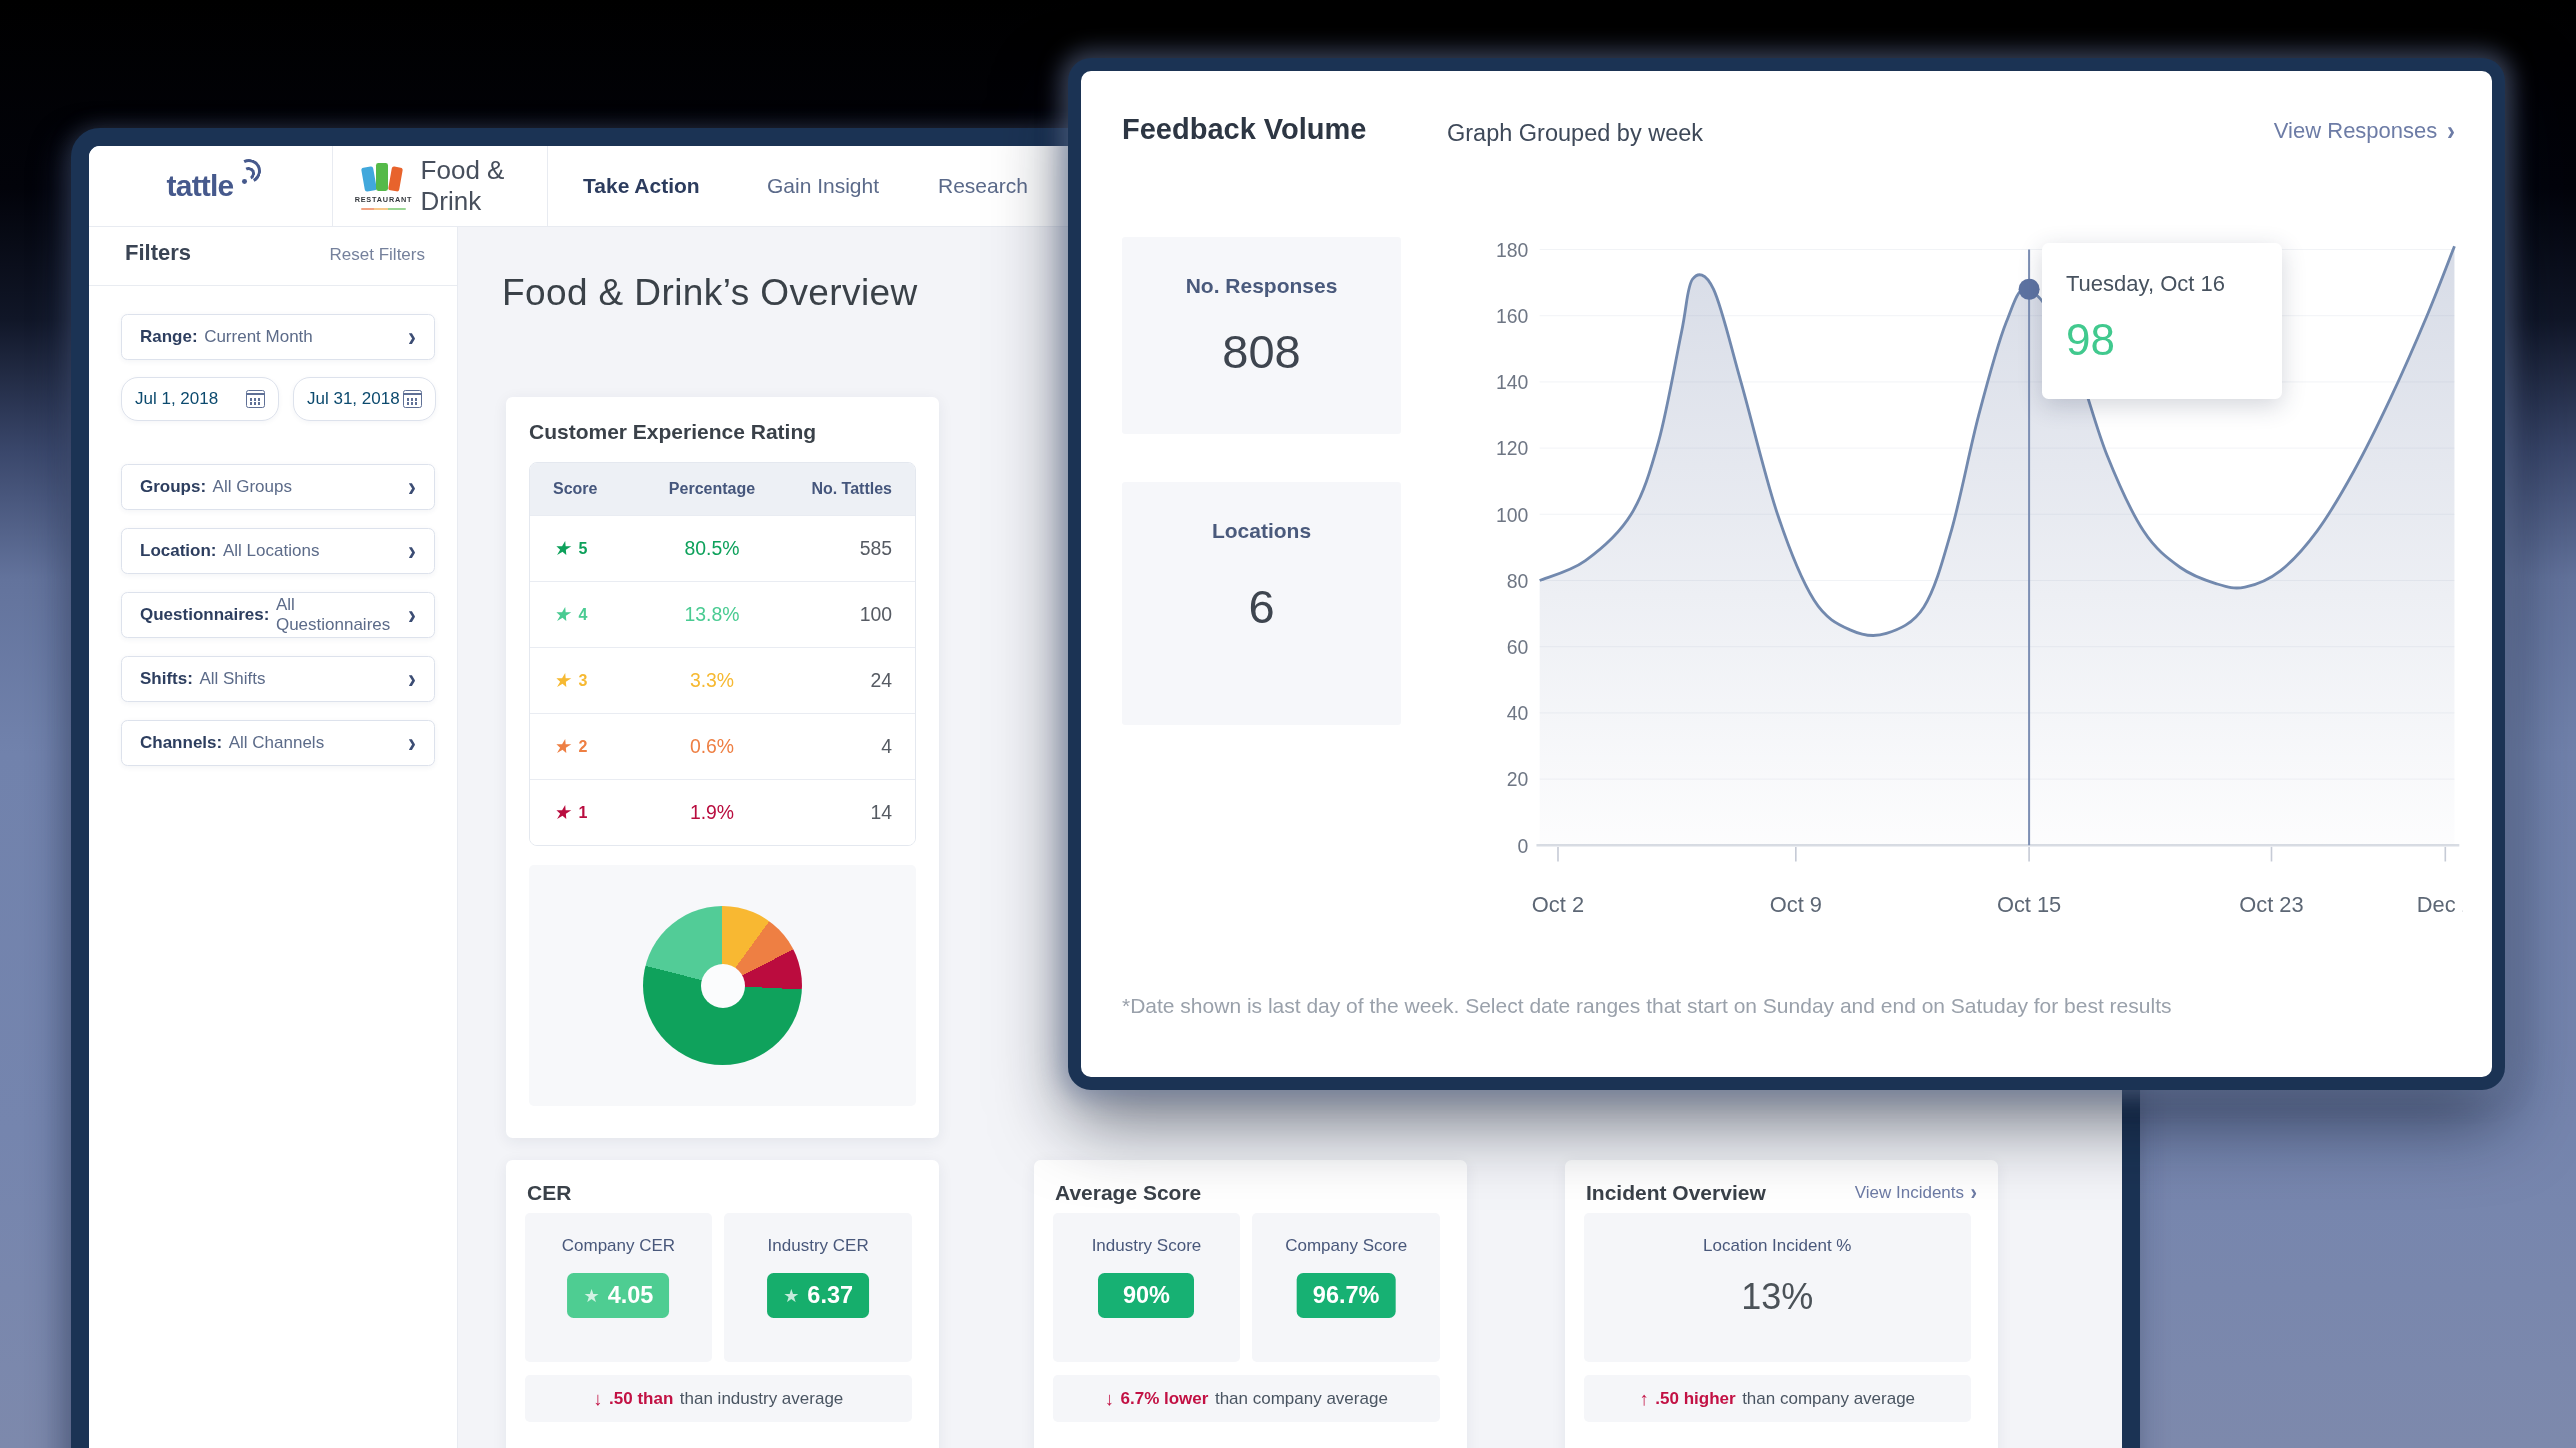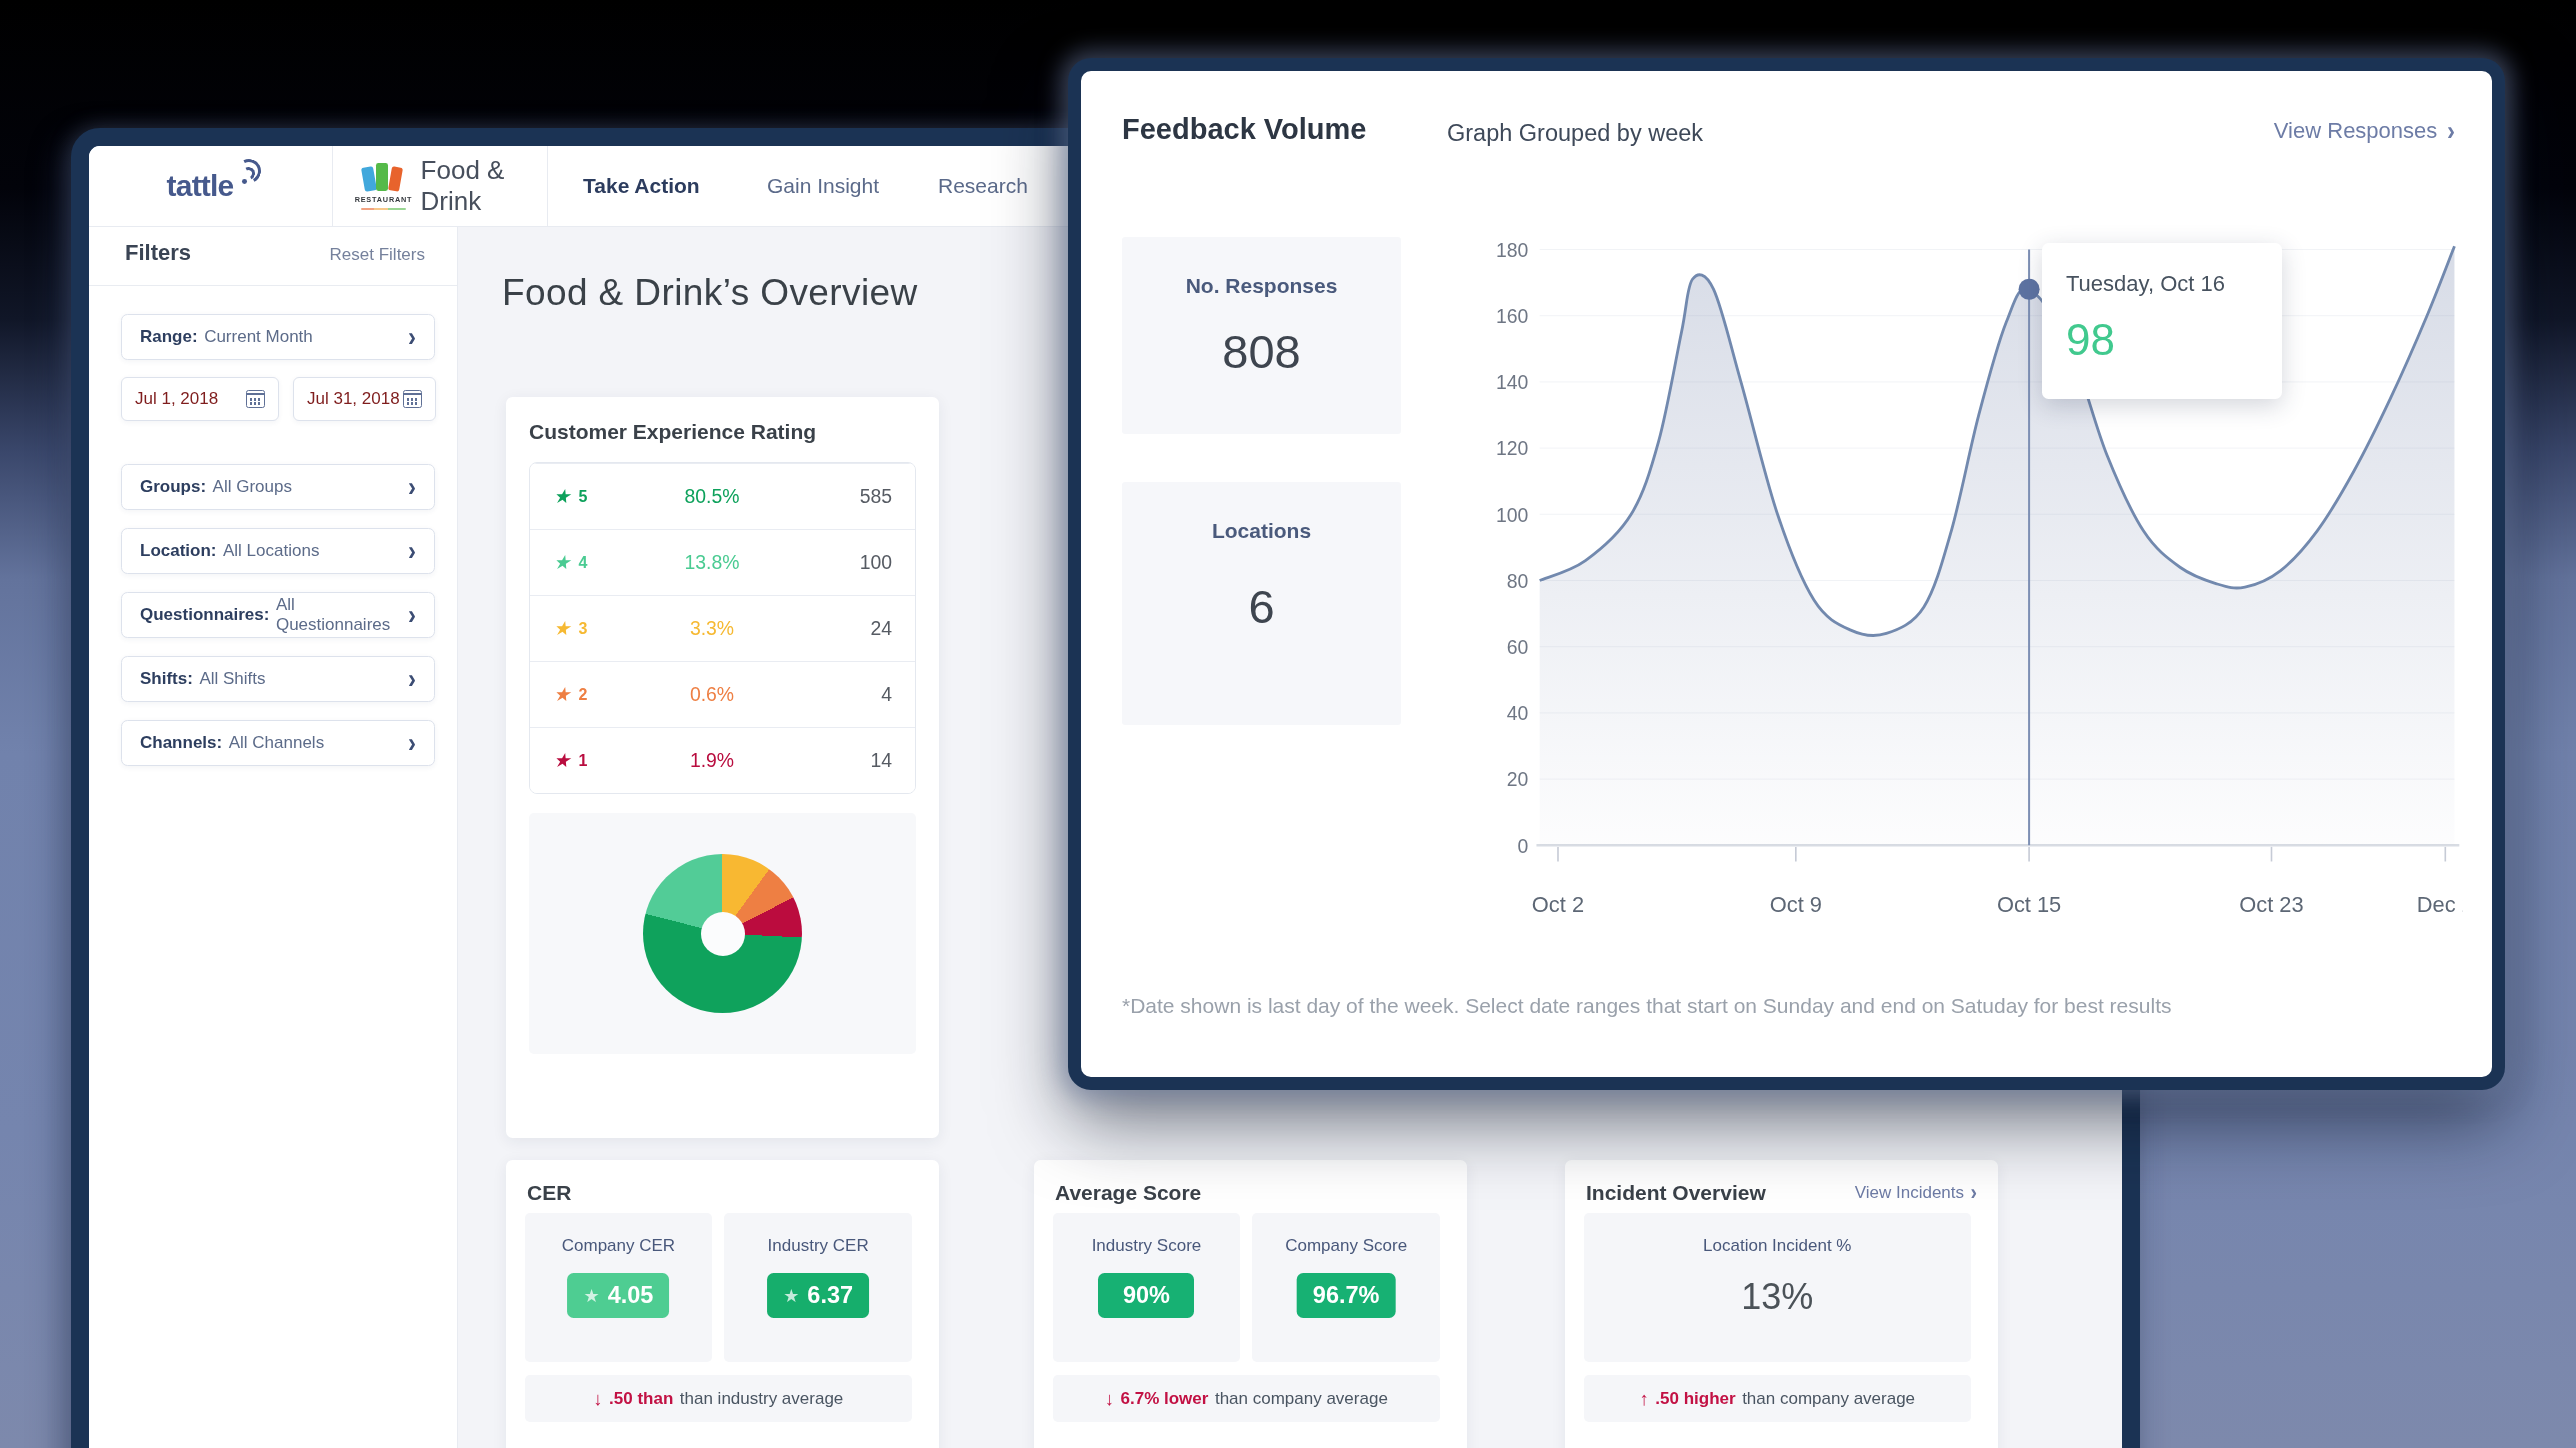--- a/index.html
+++ b/index.html
@@ -41,22 +41,22 @@
   
   .sidebar { position:absolute; left:0; top:81px; width:369px; bottom:0; background:#fff; border-right:0.8px solid #e8ebf1; }
   .sb-title { position:absolute; left:36px; top:13px; font-size:22px; font-weight:700; color:#3a4454; }
   .sb-reset { position:absolute; right:32px; top:18px; font-size:17px; color:#75819c; cursor:pointer; }
   .sb-div { position:absolute; left:0; right:0; top:58px; height:0.8px; background:#e9ecf1; }
   .sb-btn { position:absolute; left:32px; width:314px; height:46px; background:#fff; border:0.8px solid #dde2ec; border-radius:6.5px;
             display:flex; align-items:center; padding:0 18px; box-shadow:0 1.6px 4.9px rgba(40,55,90,.05); cursor:pointer; }
   .sb-btn .lab { font-size:17px; font-weight:700; color:#2d3e5f; white-space:pre; }
   .sb-btn .val { font-size:17px; color:#5c6b89; margin-left:6.5px; }
   .chev { margin-left:auto; font-size:24px; line-height:1; color:#3c4d74; font-weight:700; transform:scaleY(1.15); }
-  .date-field { position:absolute; height:44px; background:#fff; border:0.8px solid #dde2ec; border-radius:6px;
-                display:flex; align-items:center; padding:0 13px; font-size:17px; color:#7f1d1d; box-shadow:0 1.6px 4.9px rgba(40,55,90,.05); cursor:pointer; }
+  .date-field { position:absolute; height:44px; background:#fff; border:0.8px solid #dde2ec; border-radius:17px;
+                display:flex; align-items:center; padding:0 13px; font-size:17px; color:#0c4a6e; box-shadow:0 1.6px 4.9px rgba(40,55,90,.05); cursor:pointer; }
   .cal { margin-left:auto; width:19.4px; height:18px; border:1.6px solid #5f7096; border-radius:2.4px; position:relative; }
   .cal::before { content:""; position:absolute; left:-0.8px; right:-0.8px; top:2.4px; height:1.6px; background:#5f7096; }
   .cal::after { content:""; position:absolute; left:3.2px; top:7.3px; width:2.4px; height:2.4px; background:#5f7096;
                 box-shadow:4px 0 #5f7096,8px 0 #5f7096,0 4px #5f7096,4px 4px #5f7096,8px 4px #5f7096; }
 
   
   .content { position:absolute; left:369px; top:81px; right:0; bottom:0; background:#f3f4f8; }
   .page-title { position:absolute; left:44px; top:45px; font-size:37px; font-weight:500; color:#3a4148; letter-spacing:0.4px; }
   .card { position:absolute; background:#fff; border-radius:6.5px; box-shadow:0 3.2px 14.6px rgba(30,40,70,.07); }
   .card-title { font-size:21px; font-weight:700; color:#3a4149; }
@@ -191,20 +191,25 @@
       <span class="chev">›</span>
     </div>
   </div>
 
   <div class="content">
     <h1 class="page-title">Food &amp; Drink’s Overview</h1>
 
     <div class="card rating-card">
       <div class="card-title">Customer Experience Rating</div>
       <div class="rtable">
+        <div class="thead">
+          <span class="col-score">Score</span>
+          <span class="col-pct">Percentage</span>
+          <span class="col-cnt">No. Tattles</span>
+        </div>
         <div class="trow">
           <span class="col-score">
               <i class="star" style="color: rgb(13, 161, 91);">★</i>
               <b class="score-num" style="color: rgb(13, 161, 91);">5</b>
             </span>
           <span class="col-pct pct" style="color: rgb(13, 161, 91);">80.5%</span>
           <span class="col-cnt cnt">585</span>
         </div>
         <div class="trow">
           <span class="col-score">

